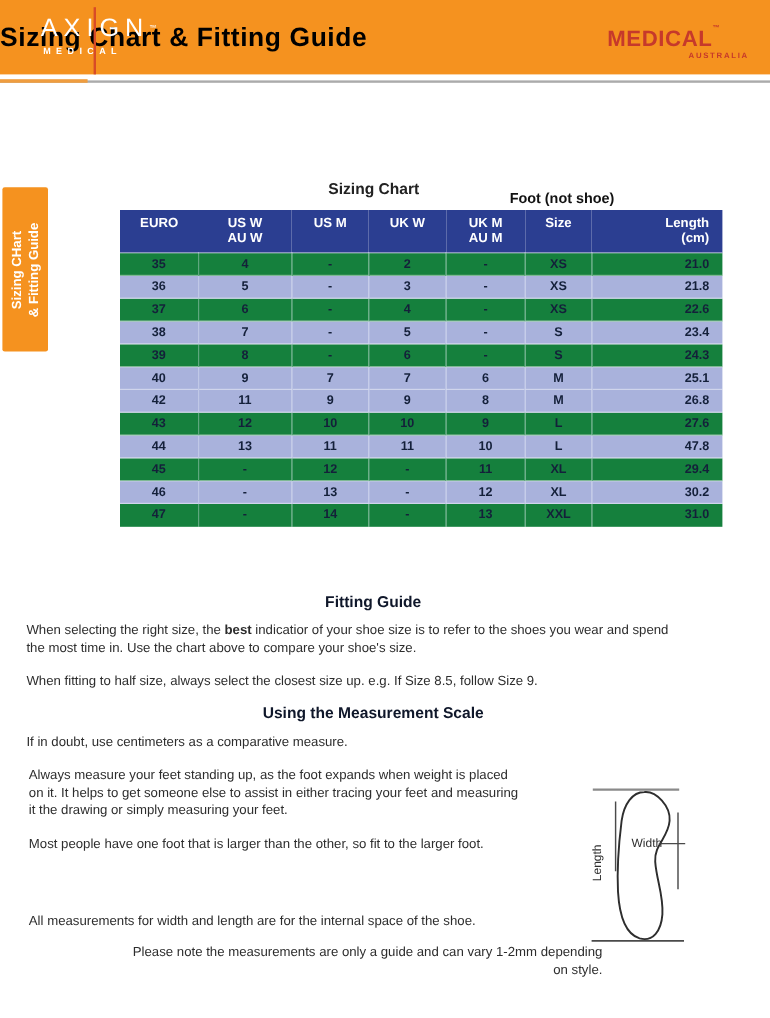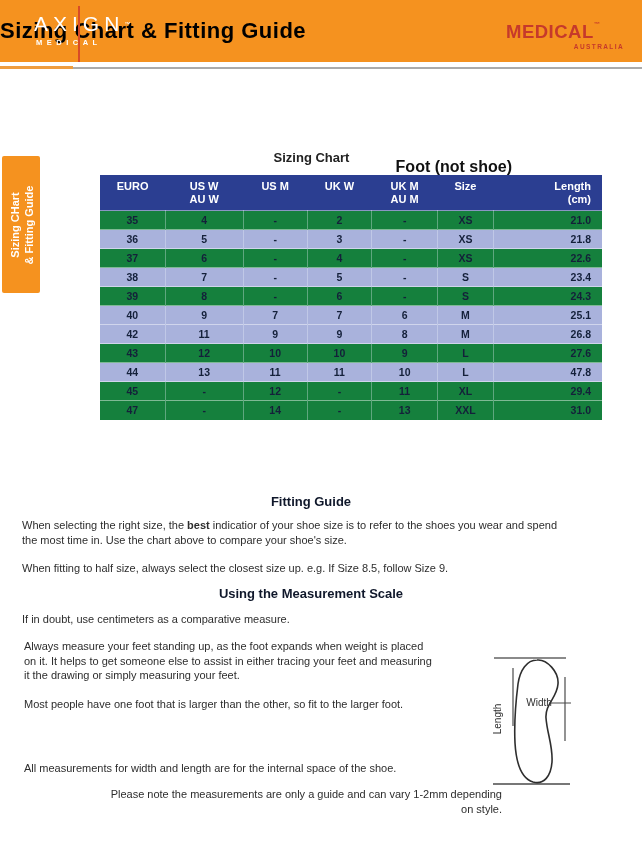--- a/index.html
+++ b/index.html
@@ -22,21 +22,21 @@
   
   .rule { position:absolute; left:0; top:67px; width:642px; height:2px; background:#ABABAB; }
   .rule-orange { position:absolute; left:0; top:66px; width:73px; height:3px; background:#EF9D3F; }
 
   
   .side-tab { position:absolute; left:2px; top:156px; width:38px; height:137px; background:#F5921F; border-radius:2px; }
   .side-tab-text { position:absolute; width:137px; height:38px; left:-49.5px; top:49.5px; transform:rotate(-90deg); text-align:center; color:#fff; font-size:11px; font-weight:bold; line-height:14px; padding-top:5px; }
 
   
   .chart-title { position:absolute; left:100px; top:150px; width:423px; text-align:center; font-size:13px; font-weight:bold; color:#222; }
-  .chart-note  { position:absolute; right:130px; top:158px; font-size:16px; font-weight:bold; color:#111; }
+  .chart-note  { position:absolute; right:130px; top:158px; font-size:12px; font-weight:bold; color:#111; }
   table.size-table { position:absolute; left:100px; top:175px; width:502px; border-collapse:collapse; table-layout:fixed; }
   .size-table th { background:#2B3E91; color:#ffffff; font-size:11px; font-weight:bold; white-space:pre-line; line-height:13px; padding:5px 0 4px 0; vertical-align:top; text-align:center; }
   .size-table td { height:19px; font-size:10.5px; font-weight:bold; color:#14203a; text-align:center; border-top:1px solid rgba(255,255,255,0.45); }
   .size-table tbody tr { background:#15803d; }
   .size-table tbody tr.alt { background:#A9B2DC; }
   .size-table .col0 { width:13%; }
   .size-table .col1 { width:15.5%; }
   .size-table .col2 { width:12.8%; }
   .size-table .col3 { width:12.8%; }
   .size-table .col4 { width:13.2%; }
@@ -185,20 +185,29 @@
       </tr>
       <tr>
         <td class="col0">45</td>
         <td class="col1">-</td>
         <td class="col2">12</td>
         <td class="col3">-</td>
         <td class="col4">11</td>
         <td class="col5">XL</td>
         <td class="col6">29.4</td>
       </tr>
+      <tr class="alt">
+        <td class="col0">46</td>
+        <td class="col1">-</td>
+        <td class="col2">13</td>
+        <td class="col3">-</td>
+        <td class="col4">12</td>
+        <td class="col5">XL</td>
+        <td class="col6">30.2</td>
+      </tr>
       <tr>
         <td class="col0">47</td>
         <td class="col1">-</td>
         <td class="col2">14</td>
         <td class="col3">-</td>
         <td class="col4">13</td>
         <td class="col5">XXL</td>
         <td class="col6">31.0</td>
       </tr>
     </tbody>

